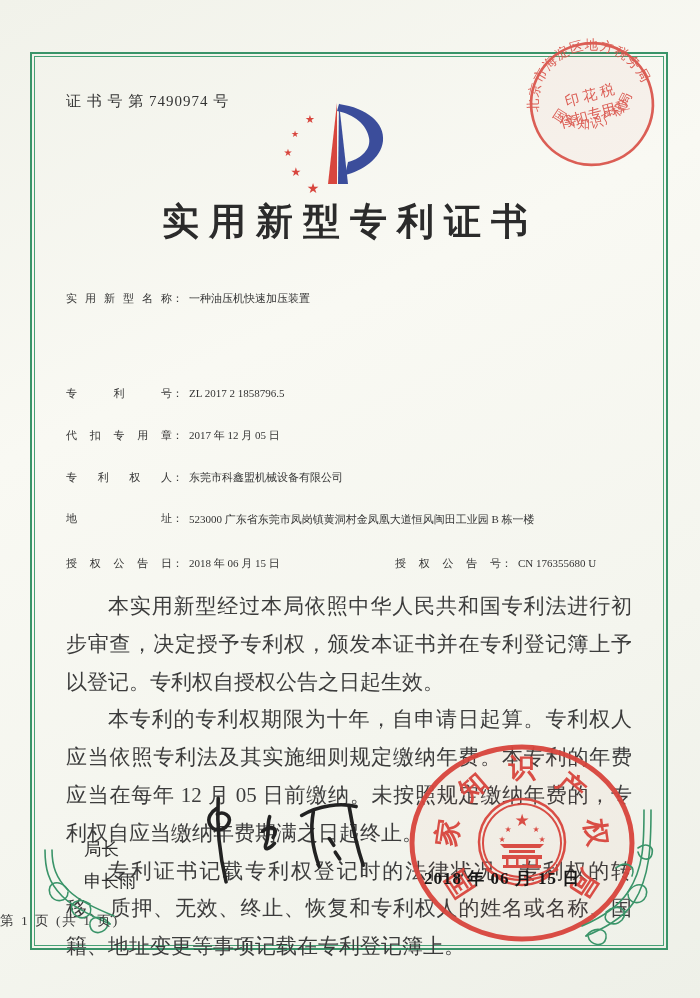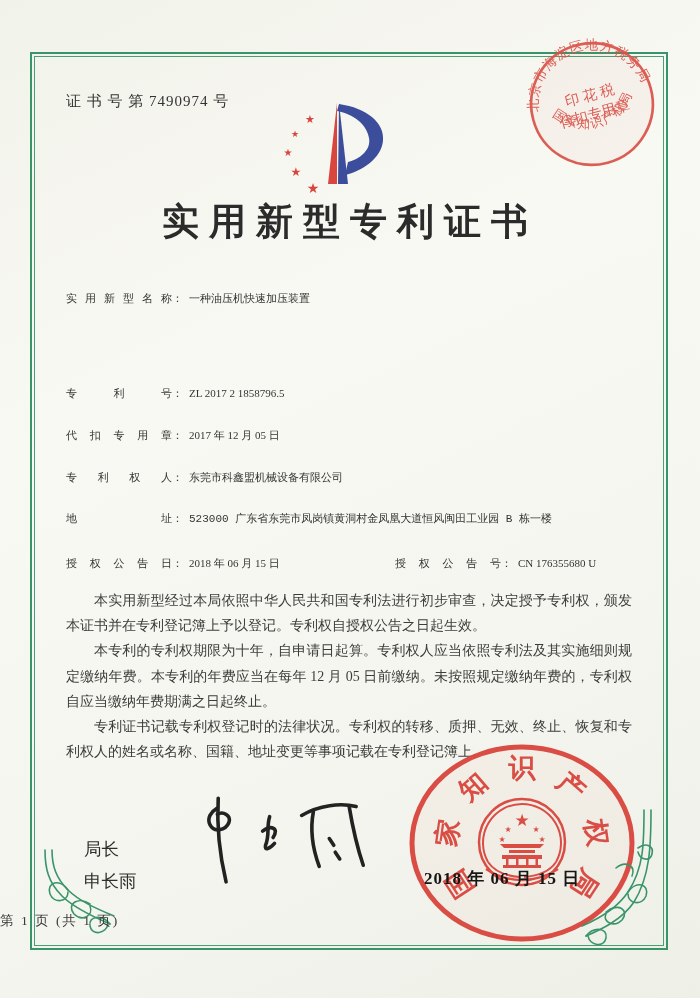--- a/index.html
+++ b/index.html
@@ -12,23 +12,23 @@
     position:absolute;left:30px;top:52px;width:634px;height:894px;
     border:2.5px solid #3a9469;
   }
   .frame::before{content:"";position:absolute;inset:2px;border:1px solid #47a075;}
   .cert-no{position:absolute;left:66px;top:92px;font-size:15px;color:#333;letter-spacing:1px;}
   .title{position:absolute;left:0;right:0;top:197px;text-align:center;font-size:37px;font-weight:700;letter-spacing:10px;color:#2b2b2b;}
   .row{position:absolute;left:66px;font-size:11px;color:#353535;white-space:nowrap;}
   .flabel{display:inline-block;width:106px;text-align:justify;text-align-last:justify;}
   .colon{padding-right:6px;}
   .fvalue{color:#343434;}
-  .addr-value{display:inline-block;width:448px;white-space:normal;vertical-align:top;line-height:1.6;font-family:Liberation Mono, monospace;}
+  .addr-value{display:inline-block;width:448px;white-space:normal;vertical-align:top;line-height:1.6;}
   .grant-right{position:absolute;left:329px;top:0;}
-  .body-text{position:absolute;left:66px;top:588px;width:566px;font-size:14px;line-height:1.8;text-align:justify;color:#3c3c3c;}
+  .body-text{position:absolute;left:66px;top:588px;width:566px;font-size:21px;line-height:1.8;text-align:justify;color:#3c3c3c;}
   .body-text p{margin:0;text-indent:2em;}
   .director{position:absolute;left:84px;top:833px;font-size:17.5px;line-height:1.85;color:#2e2e2e;font-family:"Liberation Sans","DejaVu Sans",sans-serif;}
   .seal-date{position:absolute;left:424px;top:867px;font-size:17px;font-weight:600;color:#161616;letter-spacing:1px;}
   .footer{position:absolute;left:0;right:0;top:912px;text-align:left;font-size:13.5px;letter-spacing:2px;color:#3a3a3a;}
   .logo{position:absolute;left:274px;top:98px;}
   .tax-stamp{position:absolute;left:512px;top:24px;opacity:.93;}
   .tax-red{fill:#d9534a;}
   .tax-stamp text{font-family:"Liberation Serif","DejaVu Serif",serif;}
   .big-seal{position:absolute;left:404px;top:740px;opacity:.95;}
   .seal-char{font-size:27px;fill:#d8453d;font-weight:700;font-family:"Liberation Serif","DejaVu Serif",serif;}

